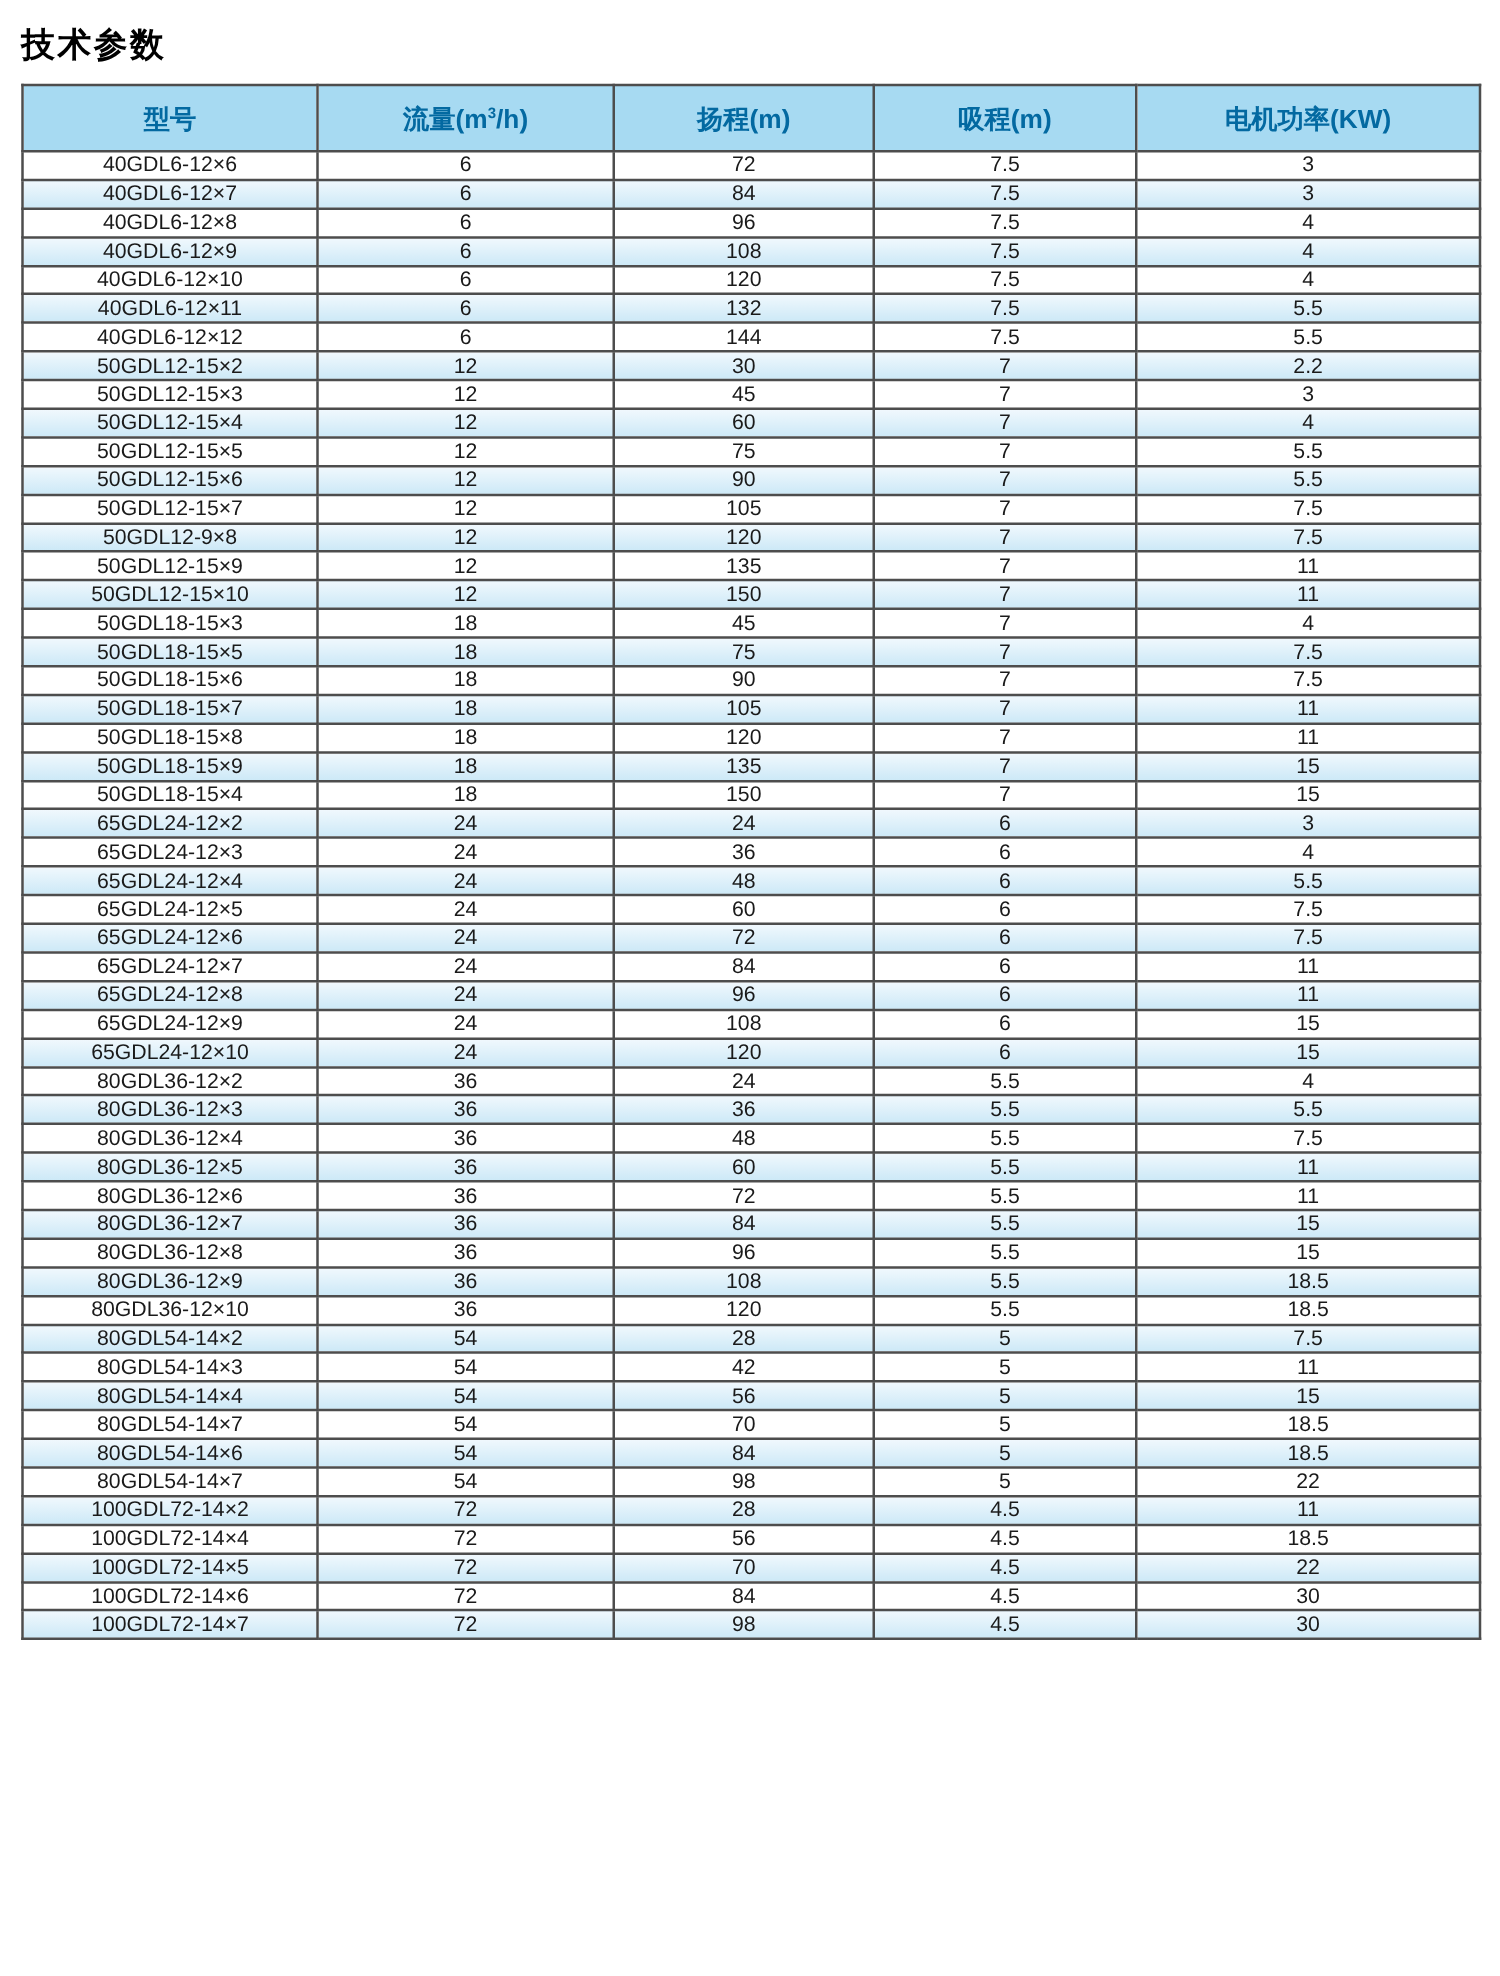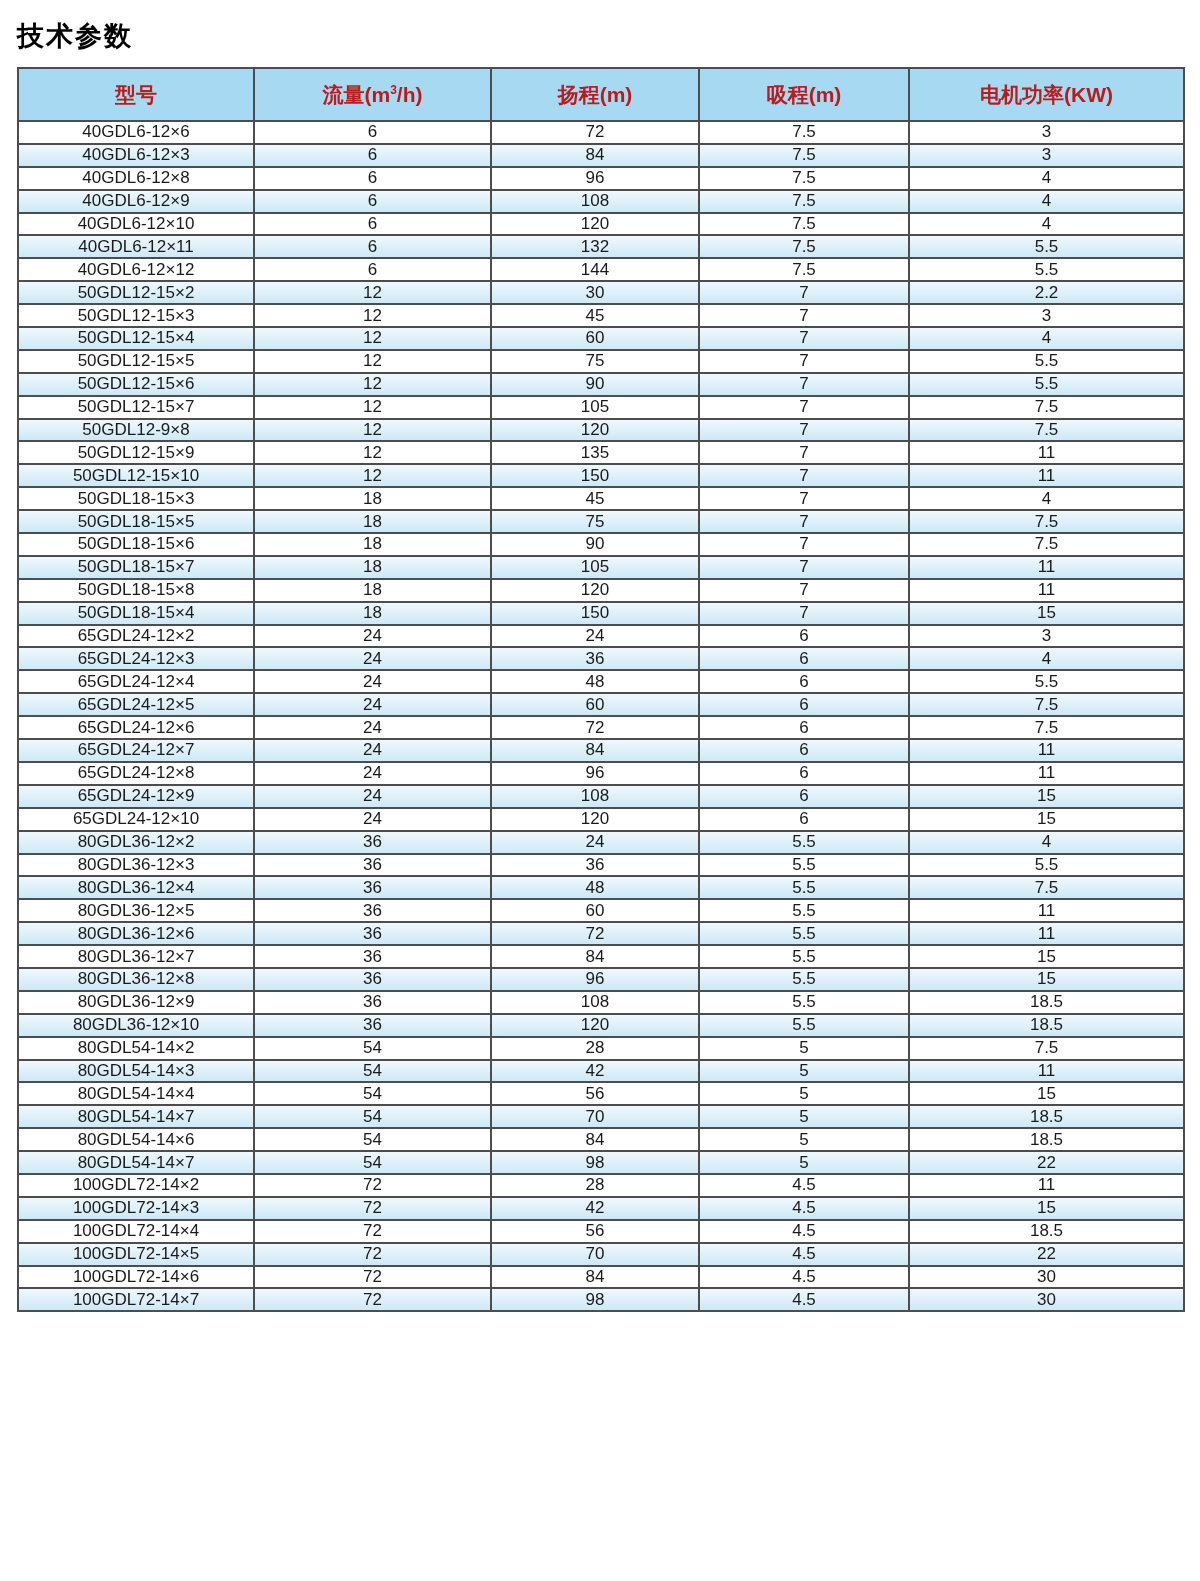--- a/index.html
+++ b/index.html
@@ -41,21 +41,21 @@
     text-align: center;
     vertical-align: middle;
     overflow: hidden;
     white-space: nowrap;
   }
   .spec-table th {
     background: var(--header-bg);
     height: 53px;
     font-size: 21px;
     font-weight: bold;
-    color: #b91c1c;
+    color: #0369a1;
   }
   .spec-table th sup {
     font-size: 12px;
     line-height: 0;
   }
   .spec-table td {
     height: 22.9px;
     font-size: 17px;
     padding: 0 4px;
     background: #ffffff;
@@ -89,21 +89,21 @@
     </thead>
     <tbody id="table-body">
         <tr>
           <td>40GDL6-12×6</td>
           <td>6</td>
           <td>72</td>
           <td>7.5</td>
           <td>3</td>
         </tr>
         <tr>
-          <td>40GDL6-12×3</td>
+          <td>40GDL6-12×7</td>
           <td>6</td>
           <td>84</td>
           <td>7.5</td>
           <td>3</td>
         </tr>
         <tr>
           <td>40GDL6-12×8</td>
           <td>6</td>
           <td>96</td>
           <td>7.5</td>
@@ -227,20 +227,27 @@
           <td>105</td>
           <td>7</td>
           <td>11</td>
         </tr>
         <tr>
           <td>50GDL18-15×8</td>
           <td>18</td>
           <td>120</td>
           <td>7</td>
           <td>11</td>
+        </tr>
+        <tr>
+          <td>50GDL18-15×9</td>
+          <td>18</td>
+          <td>135</td>
+          <td>7</td>
+          <td>15</td>
         </tr>
         <tr>
           <td>50GDL18-15×4</td>
           <td>18</td>
           <td>150</td>
           <td>7</td>
           <td>15</td>
         </tr>
         <tr>
           <td>65GDL24-12×2</td>
@@ -409,27 +416,20 @@
           <td>98</td>
           <td>5</td>
           <td>22</td>
         </tr>
         <tr>
           <td>100GDL72-14×2</td>
           <td>72</td>
           <td>28</td>
           <td>4.5</td>
           <td>11</td>
-        </tr>
-        <tr>
-          <td>100GDL72-14×3</td>
-          <td>72</td>
-          <td>42</td>
-          <td>4.5</td>
-          <td>15</td>
         </tr>
         <tr>
           <td>100GDL72-14×4</td>
           <td>72</td>
           <td>56</td>
           <td>4.5</td>
           <td>18.5</td>
         </tr>
         <tr>
           <td>100GDL72-14×5</td>

